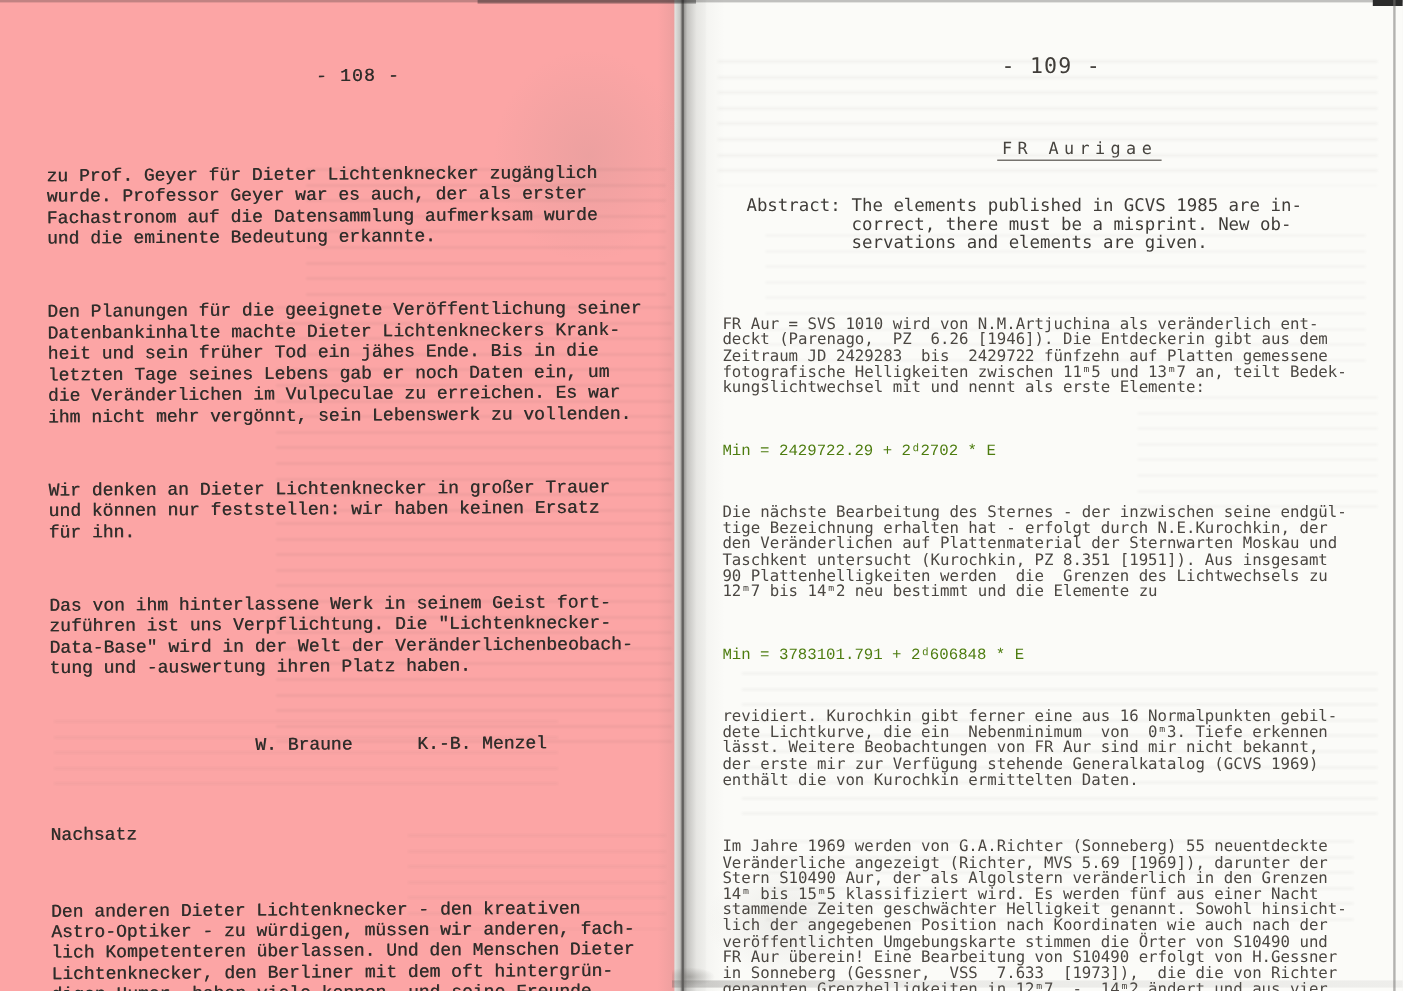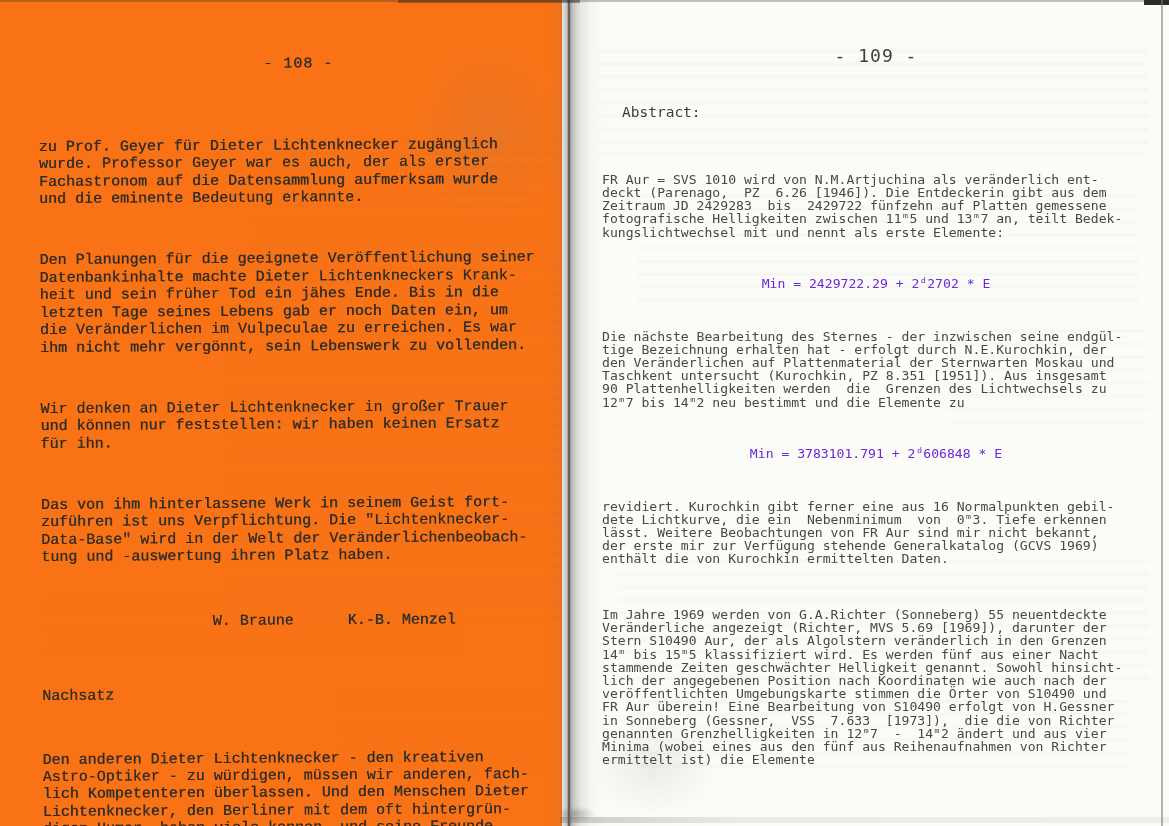--- a/index.html
+++ b/index.html
@@ -2,21 +2,21 @@
 <html><head>
 <meta charset="utf-8">
 <style>
   html,body{margin:0;padding:0;}
   body{
     width:1169px;height:826px;position:relative;overflow:hidden;
     background:#f7f7f4;
     font-family:"Liberation Mono", monospace;
   }
   .scan{position:absolute;inset:0;}
-  .page{position:absolute;top:0;height:826px;background:#f97316;}
+  .page{position:absolute;top:0;height:826px;background:#fca5a5;}
   .page-left{left:0;width:562px;}
   .page-right{left:588px;width:581px;background:#fbfbf8;}
 
   
   .lp{
     position:absolute;left:38px;top:22px;width:520px;
     color:#2e2c29;font-size:15px;line-height:17.4px;
     white-space:pre;text-shadow:0.4px 0 0 rgba(46,44,41,0.75);
     transform:rotate(-0.35deg);transform-origin:0 0;
   }
@@ -38,21 +38,21 @@
   .rp .title{
     display:inline-block;font-size:14px;letter-spacing:4.5px;
     border-bottom:1.6px solid #55514c;padding:0 4px 2px;color:#47443f;
   }
   .rp .abstract{display:flex;gap:9px;margin:0 18px 26px 20px;
     font-size:14.5px;line-height:15.5px;color:#3f3c38;}
   .rp .ab-label{flex:0 0 auto;text-align:right;}
   .rp .ab-text{flex:1;}
   .rp .para{margin:0;}
   .rp .sp16{margin-bottom:16px;}
-  .rp .eq{margin:12px 0;line-height:14px;text-align:center;color:#6d28d9;}
+  .rp .eq{margin:12px 0;line-height:14px;color:#4d7c0f;font-family:Liberation Mono, monospace;}
 
   
   .gutter{
     position:absolute;left:548px;top:0;width:56px;height:826px;pointer-events:none;
     background:
       linear-gradient(90deg,
         rgba(120,118,114,0) 0%,
         rgba(110,108,104,0.10) 24%,
         rgba(85,83,80,0.30) 33%,
         rgba(60,58,56,0.62) 37%,
@@ -133,22 +133,28 @@
     <div class="ghost" style="left:10px;top:50px;width:550px;height:105px;opacity:.5;"></div>
     <div class="ghost" style="left:50px;top:195px;width:500px;height:115px;opacity:.4;"></div>
     <div class="ghost" style="left:360px;top:330px;width:200px;height:100px;opacity:.4;"></div>
     <div class="ghost" style="left:30px;top:560px;width:530px;height:125px;opacity:.45;"></div>
     <div class="ghost" style="left:50px;top:700px;width:490px;height:75px;opacity:.45;"></div>
     <div class="smudge" style="left:0;top:720px;width:130px;height:95px;"></div>
   </div>
 
   <div class="rp">
     <div class="pagenum">- 109 -</div>
+    <div class="title-wrap">
+      <span class="title">FR Aurigae</span>
+    </div>
     <div class="abstract">
       <span class="ab-label">Abstract:</span>
+      <span class="ab-text">The elements published in GCVS 1985 are in-
+correct, there must be a misprint. New ob-
+servations and elements are given.</span>
     </div>
     <p class="para">FR Aur = SVS 1010 wird von N.M.Artjuchina als veränderlich ent-
 deckt (Parenago,  PZ  6.26 [1946]). Die Entdeckerin gibt aus dem
 Zeitraum JD 2429283  bis  2429722 fünfzehn auf Platten gemessene
 fotografische Helligkeiten zwischen 11ᵐ5 und 13ᵐ7 an, teilt Bedek-
 kungslichtwechsel mit und nennt als erste Elemente:</p>
     <div class="eq">Min = 2429722.29 + 2ᵈ2702 * E</div>
     <p class="para">Die nächste Bearbeitung des Sternes - der inzwischen seine endgül-
 tige Bezeichnung erhalten hat - erfolgt durch N.E.Kurochkin, der
 den Veränderlichen auf Plattenmaterial der Sternwarten Moskau und

